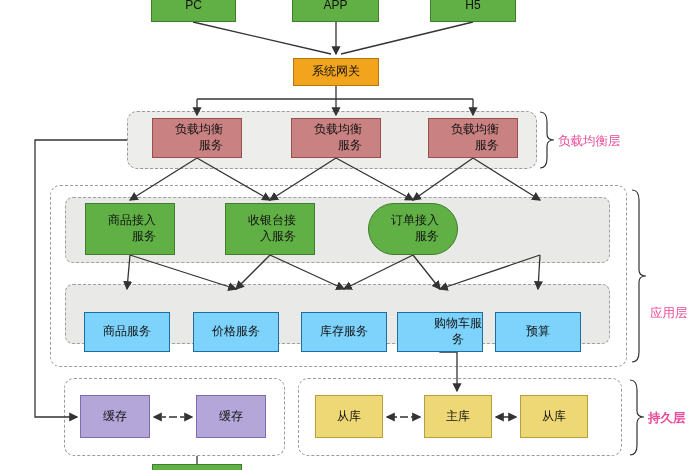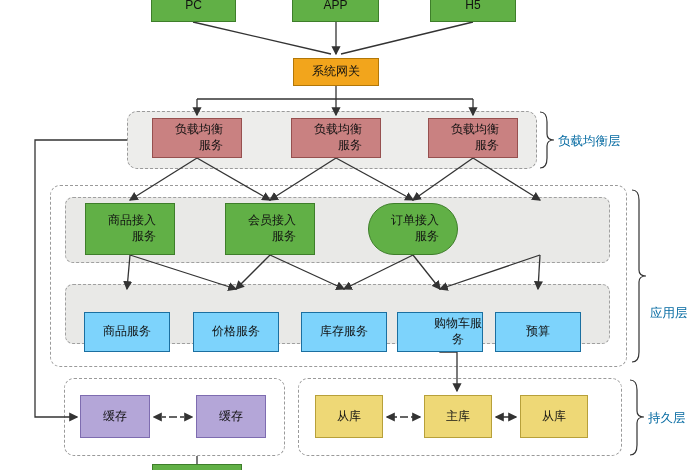--- a/index.html
+++ b/index.html
@@ -12,21 +12,21 @@
   #wires{position:absolute;left:0;top:0;z-index:2;}
   .node{position:absolute;display:flex;align-items:center;justify-content:center;text-align:center;
         font-size:12px;line-height:1.3;color:#111;border:1px solid rgba(0,0,0,.5);box-sizing:border-box;z-index:3;}
   .node .wrap{display:block;width:52px;text-align:right;}
   .green{background:#61b046;border-color:#3e7e2a;}
   .orange{background:#f2a51c;border-color:#b27708;}
   .rose{background:#c98181;border-color:#96504f;}
   .blue{background:#7dd3fc;border-color:#1b6fa0;margin-top:20px;}
   .purple{background:#b4a6d8;border-color:#7e6cb0;}
   .yellow{background:#eed876;border-color:#b7a03a;}
-  .layer-label{position:absolute;font-size:12.5px;color:#0369a1;z-index:4;white-space:nowrap;}
+  .layer-label{position:absolute;font-size:12.5px;color:#ec4899;z-index:4;white-space:nowrap;}
 </style>
 </head>
 <body>
 
 <div id="stage">
 
   <div class="container gray" style="left:127px;top:111px;width:410px;height:58px;"></div>
   <div class="container white" style="left:50px;top:185px;width:577px;height:182px;"></div>
   <div class="subrect" style="left:65px;top:197px;width:545px;height:66px;"></div>
   <div class="subrect" style="left:65px;top:284px;width:545px;height:60px;"></div>
@@ -108,21 +108,21 @@
       <span class="wrap">负载均衡服务</span>
     </div>
   <div class="node rose" style="left:428px;top:118px;width:90px;height:40px;">
       <span class="wrap">负载均衡服务</span>
     </div>
 
   <div class="node green" style="left:85px;top:203px;width:90px;height:52px;">
       <span class="wrap">商品接入服务</span>
     </div>
   <div class="node green" style="left:225px;top:203px;width:90px;height:52px;">
-      <span class="wrap">会员接入服务</span>
+      <span class="wrap">收银台接入服务</span>
     </div>
   <div class="node green" style="left:368px;top:203px;width:90px;height:52px;border-radius:26px;">
       <span class="wrap">订单接入服务</span>
     </div>
 
   <div class="node blue" style="left:84px;top:292px;width:86px;height:40px;">
       <span>商品服务</span>
     </div>
   <div class="node blue" style="left:193px;top:292px;width:86px;height:40px;">
       <span>价格服务</span>
@@ -151,15 +151,15 @@
       <span>主库</span>
     </div>
   <div class="node yellow" style="left:520px;top:395px;width:68px;height:43px;">
       <span>从库</span>
     </div>
 
   <div class="node green" style="left:152px;top:464px;width:90px;height:30px;"></div>
 
   <span class="layer-label" style="left:558px;top:133px;">负载均衡层</span>
   <span class="layer-label" style="left:650px;top:269px;margin-top:36px;">应用层</span>
-  <span class="layer-label" style="left:648px;top:410px;">持久层</span>
+  <span class="layer-label" style="left:648px;top:410px;font-weight:bold;">持久层</span>
 
 </div>
 
 </body></html>

